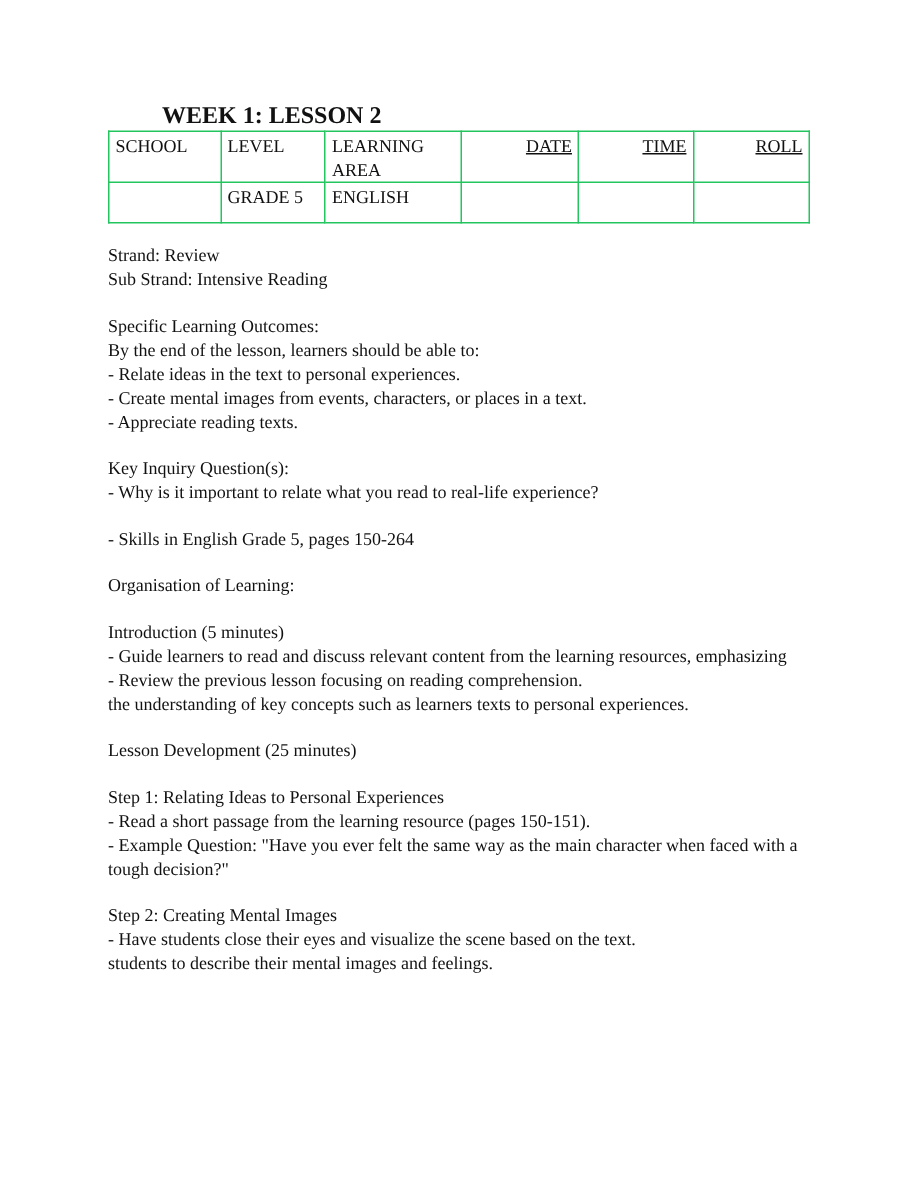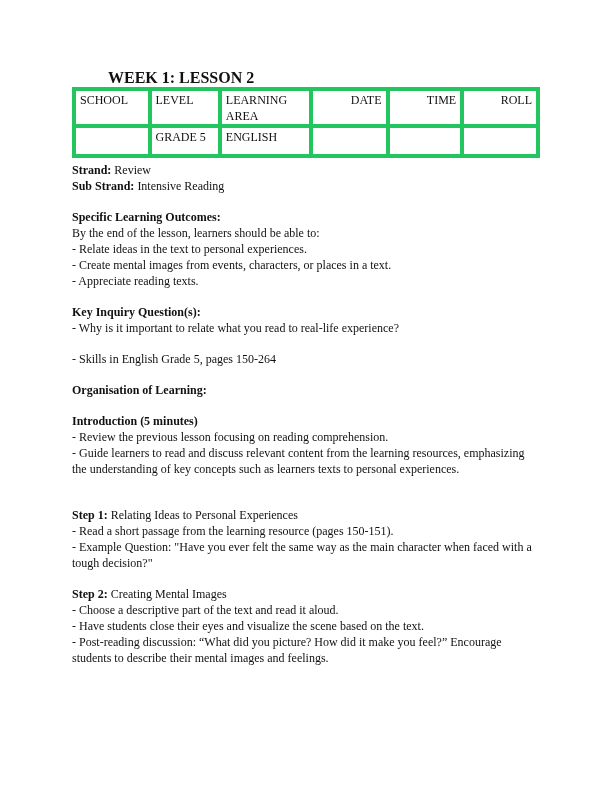--- a/index.html
+++ b/index.html
@@ -11,38 +11,38 @@
   .title {
     position: absolute; left: 108px; top: 71px;
     font-weight: bold; font-size: 16px; line-height: 14px;
   }
   table.meta {
     position: absolute; left: 72px; top: 87px;
     border-collapse: collapse; width: 468px;
     font-size: 12px;
   }
   table.meta td {
-    border: 4px solid #22c55e;
+    border: 1px solid #22c55e;
     padding: 1px 4px 0 4px;
     vertical-align: top;
     line-height: 16px;
   }
   table.meta tr.r1 td { height: 30px; }
   table.meta tr.r2 td { height: 25px; }
-  td.right { text-align: right; }
+  td.right { text-align: right; text-decoration: underline; }
   .c1 { width: 66px; } .c2 { width: 61px; } .c3 { width: 82px; }
   .c4 { width: 70px; } .c5 { width: 68px; } .c6 { width: 69px; }
 
   .body {
     position: absolute; left: 72px; top: 162px; width: 470px;
     line-height: 16px; font-size: 12px;
   }
   .line { white-space: nowrap; height: 16px; }
   .gap { height: 15px; }
-  b { font-weight: bold; }
+  b { font-weight: normal; }
 </style>
 </head>
 <body>
 
 <div class="title">WEEK 1: LESSON 2</div>
 
 <table class="meta">
   <tbody>
       <tr class="r1">
     <td class="c1">SCHOOL</td>
@@ -79,31 +79,30 @@
   <div class="line">- Why is it important to relate what you read to real-life experience?</div>
   <div class="gap"></div>
 
   <div class="line">- Skills in English Grade 5, pages 150-264</div>
   <div class="gap"></div>
 
   <div class="line"><b>Organisation of Learning:</b></div>
   <div class="gap"></div>
 
   <div class="line"><b>Introduction (5 minutes)</b></div>
+  <div class="line">- Guide learners to read and discuss relevant content from the learning resources, emphasizing</div>
   <div class="line">- Review the previous lesson focusing on reading comprehension.</div>
-  <div class="line">- Guide learners to read and discuss relevant content from the learning resources, emphasizing</div>
   <div class="line">the understanding of key concepts such as learners texts to personal experiences.</div>
   <div class="gap"></div>
 
+  <div class="line"><b>Lesson Development (25 minutes)</b></div>
   <div class="gap"></div>
 
   <div class="line"><b>Step 1:</b><span> Relating Ideas to Personal Experiences</span></div>
   <div class="line">- Read a short passage from the learning resource (pages 150-151).</div>
   <div class="line">- Example Question: "Have you ever felt the same way as the main character when faced with a</div>
   <div class="line">tough decision?"</div>
   <div class="gap"></div>
 
   <div class="line"><b>Step 2:</b><span> Creating Mental Images</span></div>
-  <div class="line">- Choose a descriptive part of the text and read it aloud.</div>
   <div class="line">- Have students close their eyes and visualize the scene based on the text.</div>
-  <div class="line">- Post-reading discussion: “What did you picture? How did it make you feel?” Encourage</div>
   <div class="line">students to describe their mental images and feelings.</div>
 </div>
 
 </body></html>

